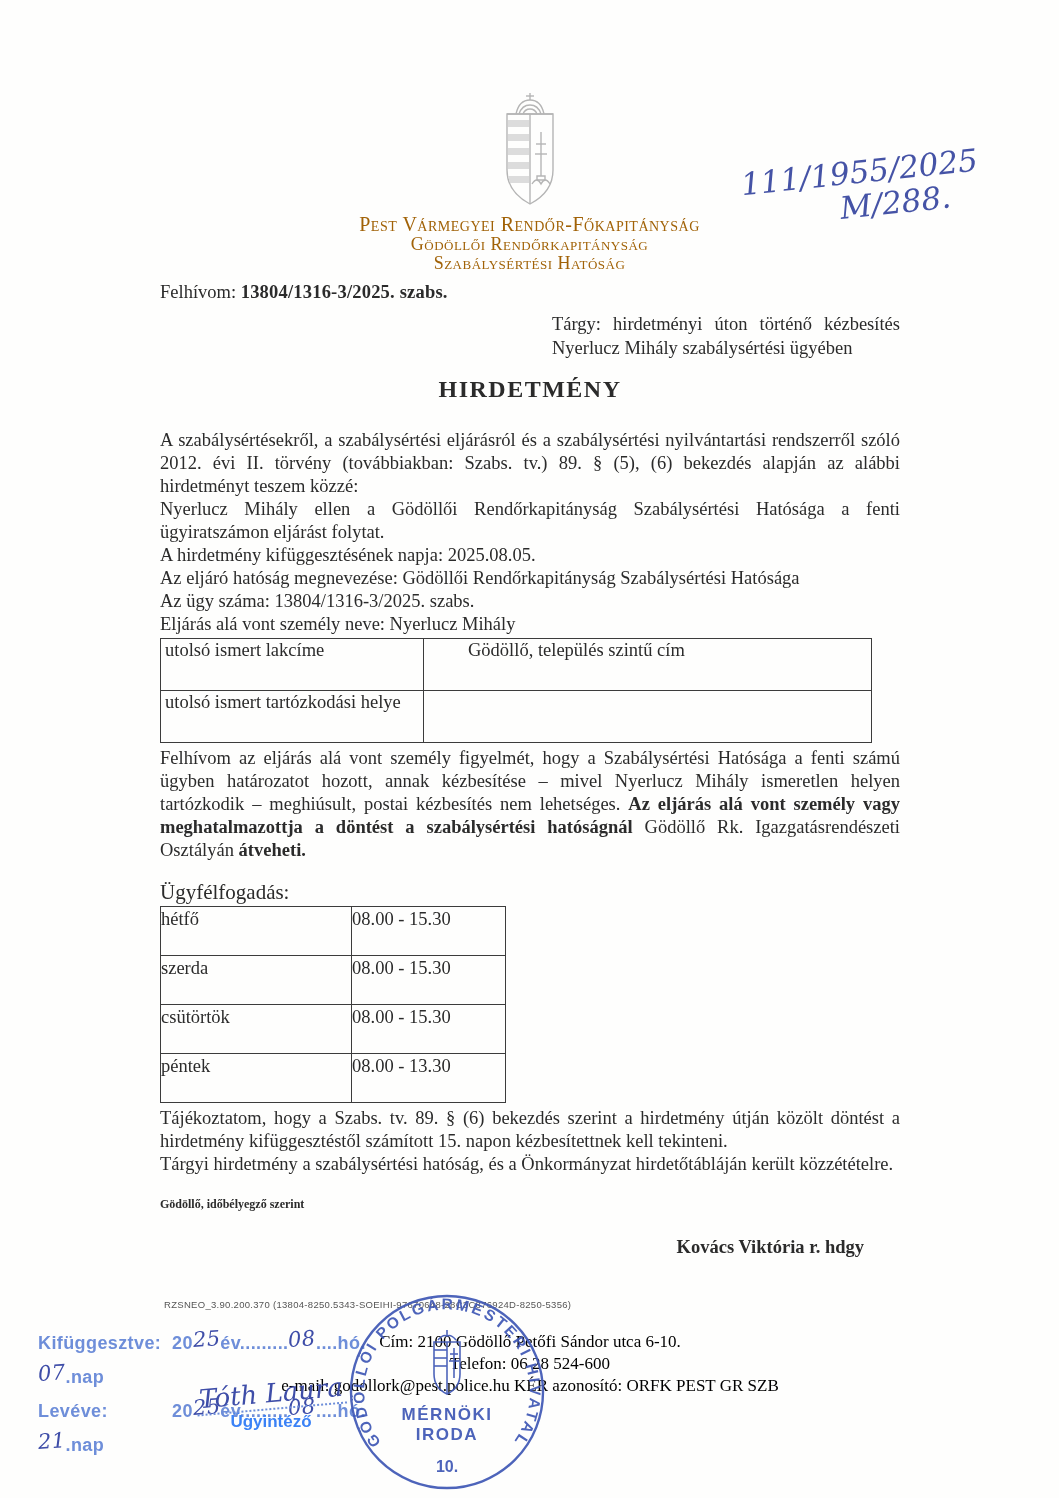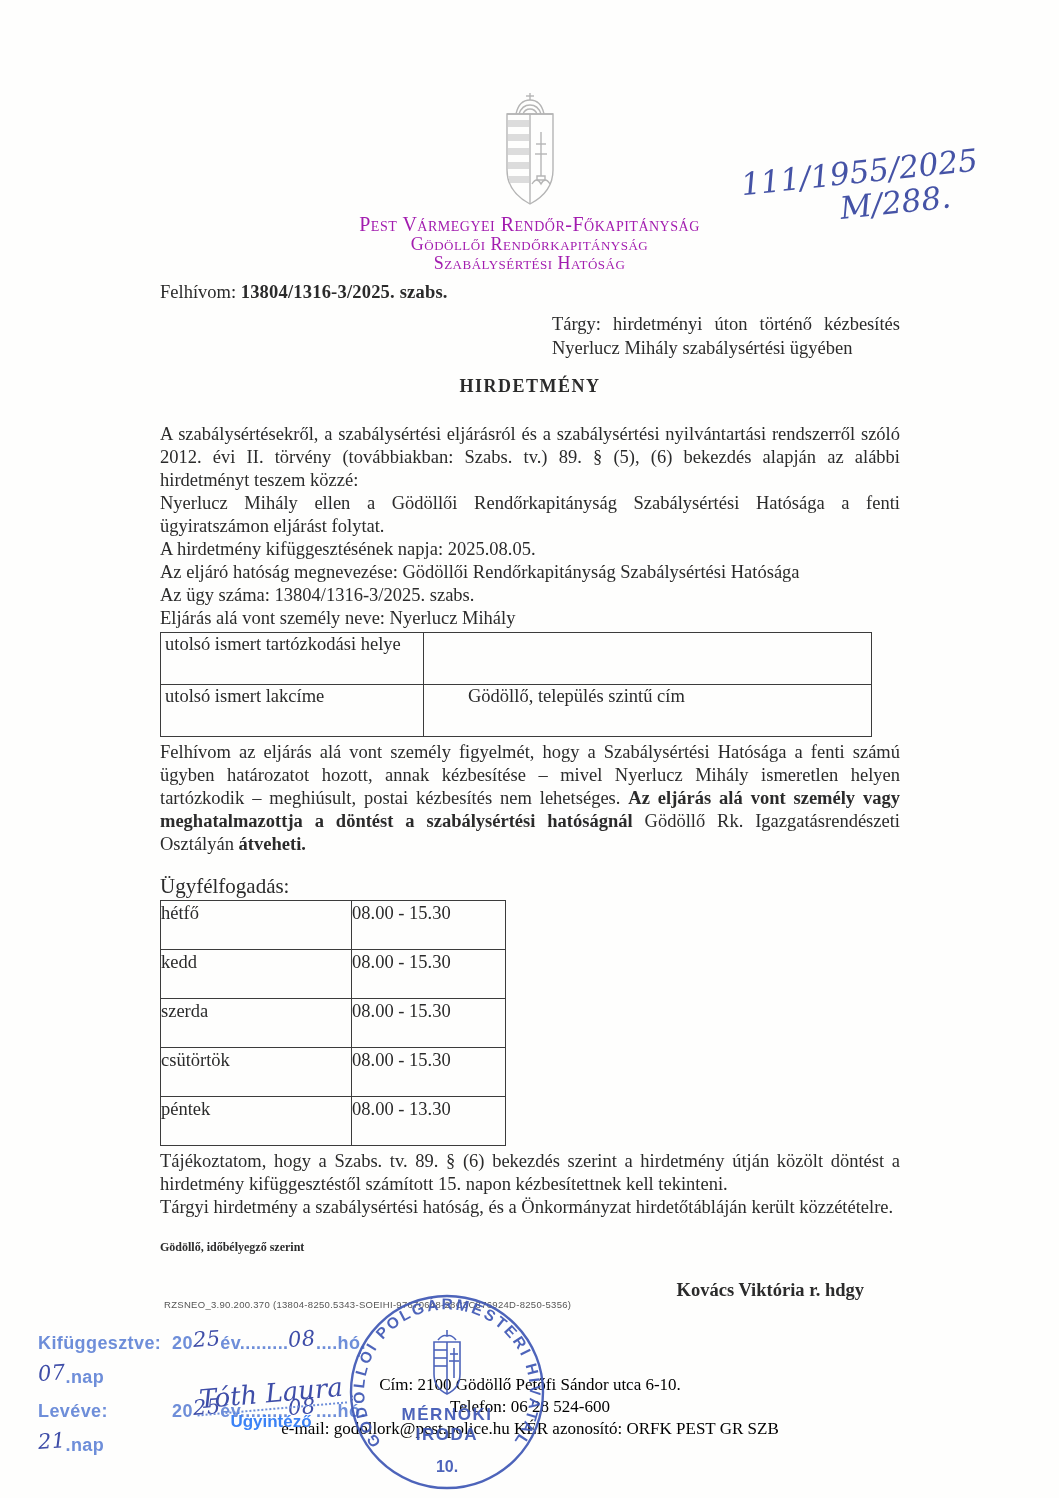--- a/index.html
+++ b/index.html
@@ -9,38 +9,38 @@
     margin:0 auto;
     background:#fefefd;
     font-family:"Liberation Serif", serif;
     color:#2b2b2b;
     overflow:hidden;
   }
   .content{padding:0 159px 0 160px;}
 
   
   .crest-wrap{text-align:center;padding-top:92px;line-height:0;}
-  .org{ text-align:center; font-variant:small-caps; color:#a21caf; letter-spacing:.5px;}
+  .org{ text-align:center; font-variant:small-caps; color:#a16207; letter-spacing:.5px;}
   .org-line1{font-size:20px;line-height:21px;margin-top:4px;}
   .org-line2,.org-line3{font-size:18px;line-height:19px;}
 
   .hw-ref{
     position:absolute; top:152px; left:742px; width:290px;
     color:#4553a6; font-size:31px; line-height:34px;
     font-style:italic; transform:rotate(-6deg);
     font-family:"DejaVu Serif", serif;
   }
   .hw-ref .l2{margin-left:96px;}
 
   .case-line{margin-top:8px;font-size:18.5px;line-height:23px;}
   .case-line b{letter-spacing:.2px;}
 
   .subject{width:348px;margin:8px 0 0 auto;text-align:justify;font-size:18.5px;line-height:24px;}
 
-  .doc-title{text-align:center;font-weight:bold;font-size:18px;letter-spacing:1.5px;margin-top:16px;}
+  .doc-title{text-align:center;font-weight:bold;font-size:24px;letter-spacing:1.5px;margin-top:16px;}
 
   .body-block{margin-top:26px;font-size:18.5px;line-height:23px;}
   .body-block p{margin:0;text-align:justify;}
 
   table{border-collapse:collapse;font-size:18.5px;}
   .person-table{width:712px;margin:2px 0 0 0;}
   .person-table td{border:1.5px solid #3c3c3c;vertical-align:top;padding:1px 6px 12px 4px;height:38px;}
   .person-table td.val{padding-left:44px;}
   .person-table .c1{width:252px;}
 
@@ -154,41 +154,37 @@
       <p>Nyerlucz Mihály ellen a Gödöllői Rendőrkapitányság Szabálysértési Hatósága a fenti ügyiratszámon eljárást folytat.</p>
       <p>A hirdetmény kifüggesztésének napja: 2025.08.05.</p>
       <p>Az eljáró hatóság megnevezése: Gödöllői Rendőrkapitányság Szabálysértési Hatósága</p>
       <p>Az ügy száma: 13804/1316-3/2025. szabs.</p>
       <p>Eljárás alá vont személy neve: Nyerlucz Mihály</p>
     </div>
 
     <table class="person-table">
       <tbody>
         <tr>
+          <td class="c1">utolsó ismert lakcíme</td>
+          <td class="val">Gödöllő, település szintű cím</td>
+        </tr>
+        <tr>
           <td class="c1">utolsó ismert tartózkodási helye</td>
           <td class="val"></td>
-        </tr>
-        <tr>
-          <td class="c1">utolsó ismert lakcíme</td>
-          <td class="val">Gödöllő, település szintű cím</td>
         </tr>
       </tbody>
     </table>
 
     <p class="summons"><span>Felhívom az eljárás alá vont személy figyelmét, hogy a Szabálysértési Hatósága a fenti számú ügyben határozatot hozott, annak kézbesítése – mivel Nyerlucz Mihály ismeretlen helyen tartózkodik – meghiúsult, postai kézbesítés nem lehetséges. </span><b>Az eljárás alá vont személy vagy meghatalmazottja a döntést a szabálysértési hatóságnál </b><span>Gödöllő Rk. Igazgatásrendészeti Osztályán </span><b>átveheti.</b></p>
 
     <div class="hours-label">Ügyfélfogadás:</div>
     <table class="hours-table">
       <tbody>
         <tr>
           <td class="c1">hétfő</td>
-          <td>08.00 - 15.30</td>
-        </tr>
-        <tr>
-          <td class="c1">kedd</td>
           <td>08.00 - 15.30</td>
         </tr>
         <tr>
           <td class="c1">szerda</td>
           <td>08.00 - 15.30</td>
         </tr>
         <tr>
           <td class="c1">csütörtök</td>
           <td>08.00 - 15.30</td>
         </tr>

